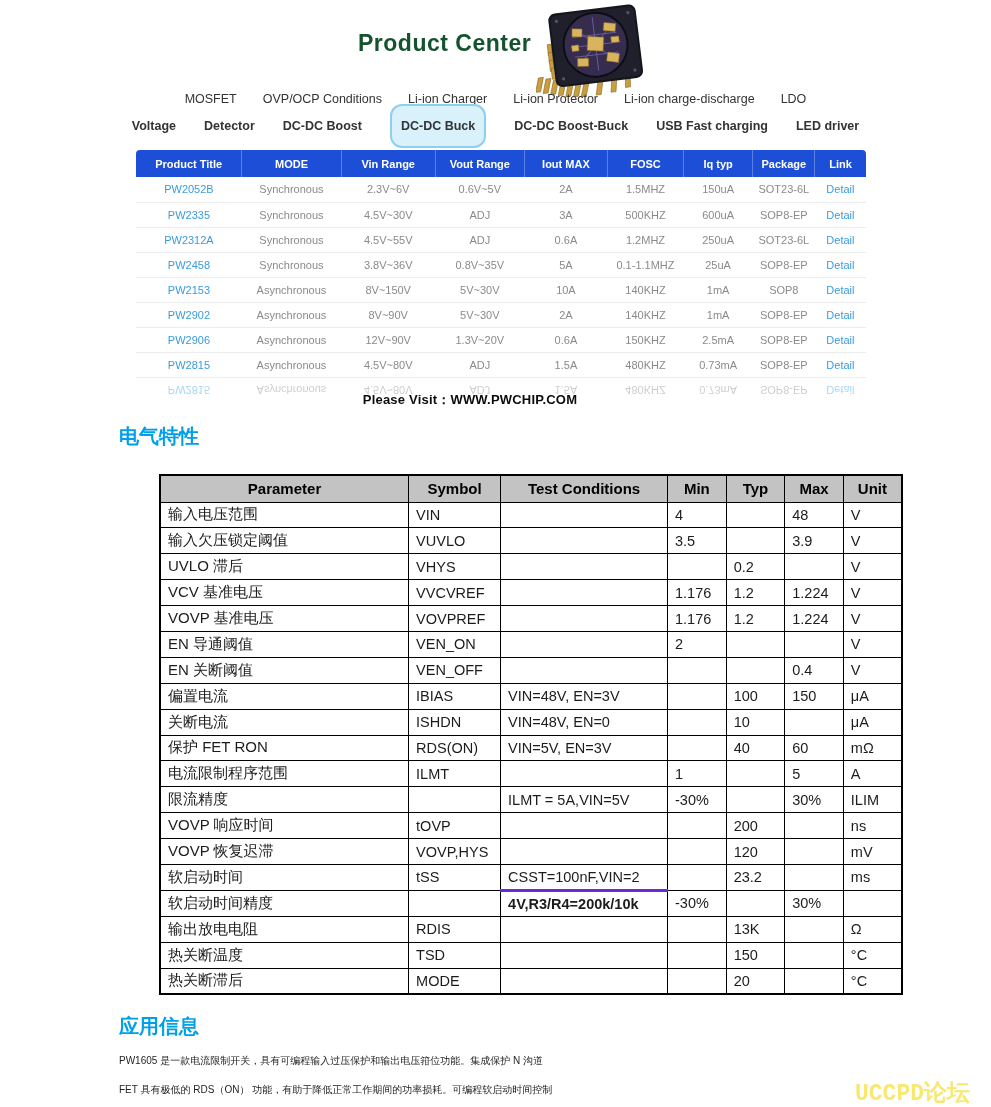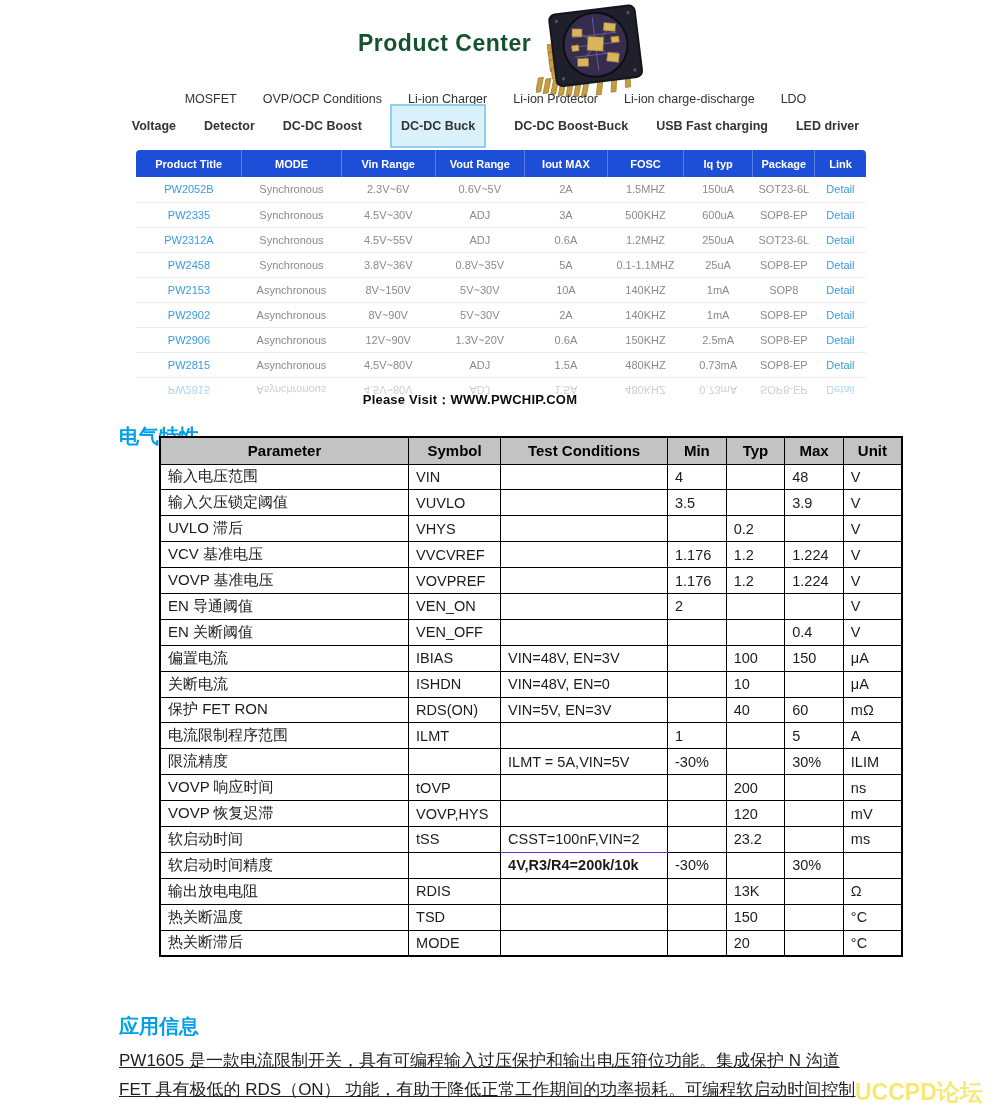--- a/index.html
+++ b/index.html
@@ -23,21 +23,21 @@
     position:absolute; left:0; width:100%;
     display:flex; justify-content:center; align-items:center;
     font-size:12.5px; color:#333;
   }
   .nav-row1 { top:92px; gap:26px; }
   .nav-row2 { top:112px; gap:28px; height:28px;font-weight:bold; }
   .nav-item { cursor:pointer; white-space:nowrap; }
   .nav-item.active {
     background:#d9f1fb;
     border:2px solid #8ed0ec;
-    border-radius:0;
+    border-radius:12px;
     padding:13px 9px;
   }
   
   .product-table-wrap { position:absolute; left:136px; top:150px; width:730px; }
   table.product { width:730px; border-collapse:collapse; table-layout:fixed; }
   table.product th {
     background:#1d4ed8; color:#fff; font-weight:bold;
     font-size:11px; height:27px; text-align:center;
     border-left:1px solid rgba(255,255,255,.28);
   }
@@ -63,48 +63,48 @@
     z-index:5; letter-spacing:0.2px;
   }
   
   .sec-heading {
     position:absolute; left:119px;
     font-size:20px; font-weight:bold; color:#00a0e9;
   }
   .sec-elec { top:423px; }
   .sec-app  { top:1013px; }
   
-  .spec-table-wrap { position:absolute; left:119px; top:436px;padding-left:40px; }
+  .spec-table-wrap { position:absolute; left:119px; top:474px;padding-left:40px; }
   table.spec { width:744px; border-collapse:collapse; table-layout:fixed;
                border:2px solid #000; }
   table.spec th {
     background:#c3c3c3; color:#000; font-weight:bold; font-size:15px;
     height:27px; text-align:center; border:1px solid #000;
   }
   table.spec td {
     height:25.9px; border:1px solid #000; font-size:14.5px; color:#1c1c1c;
     padding:0 0 0 7px; text-align:left; white-space:nowrap; overflow:visible;
   }
   table.spec td:nth-child(1) { font-size:15px; }
   table.spec col:nth-child(1){width:33.5%} table.spec col:nth-child(2){width:12.4%}
   table.spec col:nth-child(3){width:22.5%} table.spec col:nth-child(4){width:7.9%}
   table.spec col:nth-child(5){width:7.9%}  table.spec col:nth-child(6){width:7.9%}
   table.spec col:nth-child(7){width:7.9%}
-  table.spec td.merge-top    { border-bottom:1px solid #6d28d9; }
+  table.spec td.merge-top    { border-bottom:3px solid #6d28d9; }
   table.spec td.merge-bottom { border-top:1px solid #fff;font-weight:bold; }
   
   .app-text {
     position:absolute; left:119px; top:1046px; width:765px;
-    font-size:17px; color:#1f1f1f; line-height:29px;text-decoration:underline;
+    font-size:10px; color:#1f1f1f; line-height:29px;
   }
   
   .watermark {
     position:absolute; left:855px; top:1077px;
     font-size:23px; font-weight:bold; color:#f7e766;
-    opacity:.92; z-index:9; white-space:nowrap;
+    opacity:.92; z-index:9; white-space:nowrap;font-family:Liberation Mono, monospace;
   }
 </style>
 </head>
 <body>
 
 <div class="page-title">Product Center</div>
 
 <svg class="chip-img" width="132" height="98" viewBox="0 0 132 98">
   <g transform="rotate(-7 66 48)">
 

